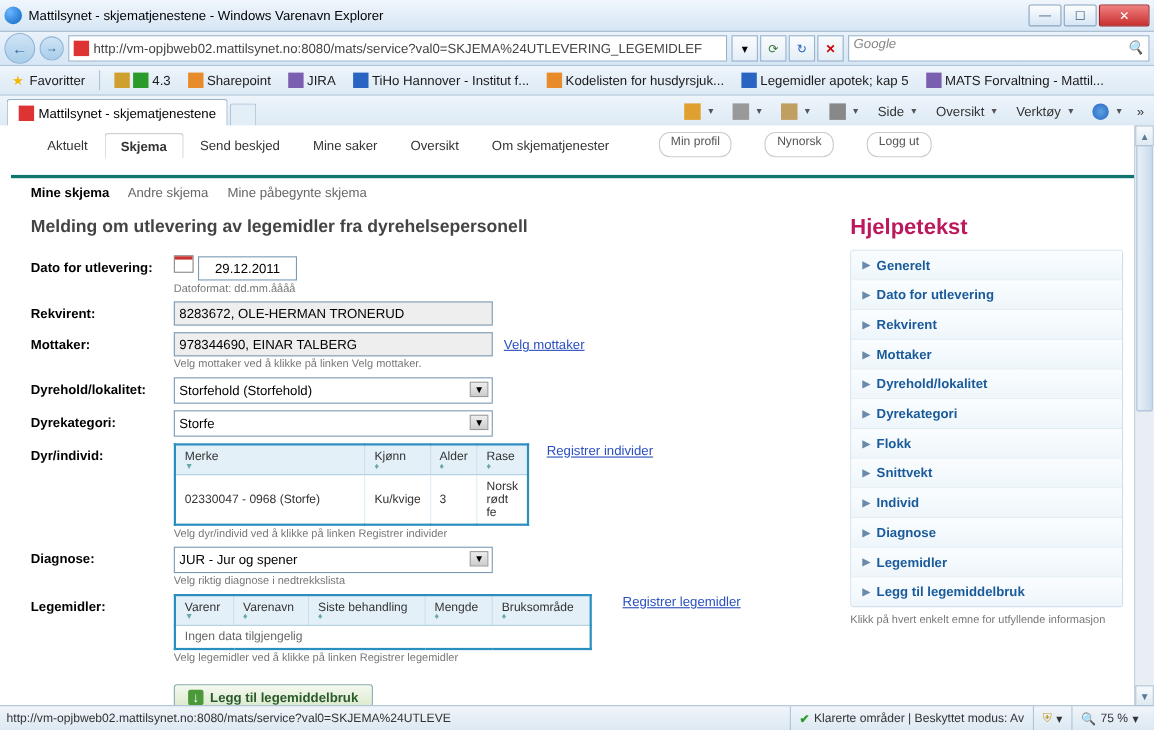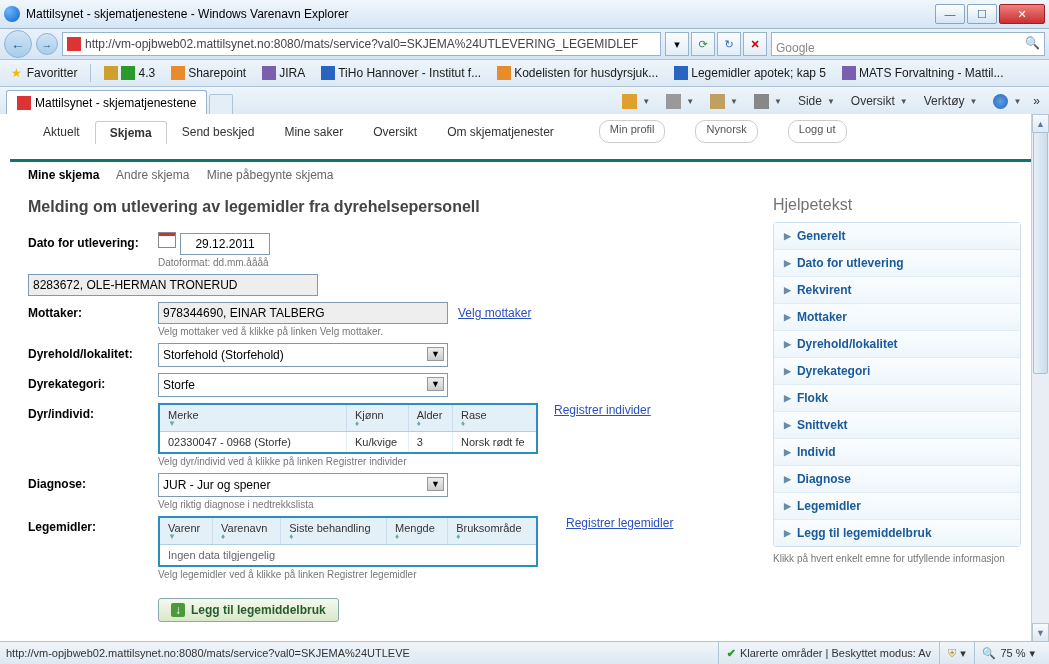--- a/index.html
+++ b/index.html
@@ -13,21 +13,21 @@
 .winbtns .close{width:44px;background:linear-gradient(#f08080,#c93030);color:#fff;border-color:#a02020}
 
 .navbar{height:30px;background:linear-gradient(#eaf2fa,#d6e6f5);display:flex;align-items:center;padding:0 4px;gap:4px;border-bottom:1px solid #b0c4d8}
 .navbtn{width:26px;height:26px;border:1px solid #8fb4d6;border-radius:50%;background:linear-gradient(#d0e4f5,#a8cdeb);display:flex;align-items:center;justify-content:center;color:#2a5a8a;font-size:14px;flex-shrink:0}
 .navbtn.fwd{width:20px;height:20px;font-size:11px}
 .addr{flex:1;height:22px;border:1px solid #99b3cc;background:#fff;display:flex;align-items:center;padding:0 4px;font-size:12px;color:#444;overflow:hidden;white-space:nowrap}
 .addr .favicon{width:14px;height:14px;background:#d33;margin-right:4px;flex-shrink:0}
 .addrbtns{display:flex;gap:2px}
 .addrbtns div,.searchbtns div{width:22px;height:22px;border:1px solid #99b3cc;background:linear-gradient(#fafcfe,#e4eef7);display:flex;align-items:center;justify-content:center;font-size:11px;flex-shrink:0}
 .addrbtns .x{color:#c00;font-weight:bold}
-.searchbox{width:250px;height:22px;border:1px solid #99b3cc;background:#fff;padding:0 18px 0 4px;color:#888;font-size:12px;display:flex;align-items:flex-end;position:relative}
+.searchbox{width:250px;height:22px;border:1px solid #99b3cc;background:#fff;padding:0 18px 0 4px;font-style:italic;color:#888;font-size:12px;display:flex;align-items:flex-start;position:relative}
 .searchbox .mag{position:absolute;right:4px;top:3px;color:#888}
 
 .favbar{height:26px;background:linear-gradient(#eef5fb,#dce9f4);display:flex;align-items:center;padding:0 6px;gap:6px;font-size:12px;color:#1a1a1a;border-bottom:1px solid #b0c4d8;white-space:nowrap;overflow:hidden}
 .favbar .star{color:#f5b800;margin-right:2px}
 .favbar .sep{width:1px;height:18px;background:#b0c4d8;margin:0 2px}
 .favbar .item{display:flex;align-items:center;gap:3px;padding:2px 4px;border:1px solid transparent}
 .favicon-sm{width:14px;height:14px;background:#6aa3e0;flex-shrink:0}
 .fi-orange{background:#e88b2a}
 .fi-purple{background:#7a5fb0}
 .fi-blue{background:#2a64c2}
@@ -73,21 +73,21 @@
 a.link{color:#2a4fbf;text-decoration:underline;cursor:pointer}
 .tbl{border:2px solid #2a8fbf;border-collapse:collapse;font-size:11px;background:#fff}
 .tbl th{background:#e4f0f8;border-bottom:1px solid #b0d0e0;padding:4px 8px;text-align:left;font-weight:normal;color:#333;border-right:1px solid #cde}
 .tbl th .sort{display:block;font-size:8px;color:#6aa;line-height:6px}
 .tbl td{padding:4px 8px;border-right:1px solid #e0eef5;color:#333}
 .tbl tr.nodata td{color:#666;font-style:normal}
 .addbtn{margin-top:12px;display:inline-flex;align-items:center;gap:6px;height:24px;padding:0 12px;border:1px solid #8aa;border-radius:3px;background:linear-gradient(#f4f9ef,#d8e8c8);font-size:12px;font-weight:bold;color:#2a5a2a;cursor:pointer}
 .addbtn .plus{width:14px;height:14px;background:#4a9a3a;color:#fff;border-radius:2px;display:flex;align-items:center;justify-content:center;font-weight:bold;font-size:12px;line-height:1}
 
 .side{width:248px}
-.side h2{font-size:16px;font-weight:normal;color:#737373;margin:4px 0 8px 0}
+.side h2{font-size:20px;font-weight:bold;color:#be185d;margin:4px 0 8px 0}
 .acc{border:1px solid #cfe0ec;border-radius:3px}
 .acc .ai{border-bottom:1px solid #e0ecf4;padding:6px 10px;font-size:12px;color:#1a5a9a;font-weight:bold;cursor:pointer;display:flex;align-items:center;gap:6px;background:linear-gradient(#fafdff,#eef6fb)}
 .acc .ai:last-child{border-bottom:none}
 .acc .tri{font-size:9px;color:#6a8aaa}
 .sidenote{font-size:10px;color:#777;margin-top:6px}
 
 .status{position:absolute;bottom:0;left:0;right:0;height:22px;background:linear-gradient(#f0f5fa,#dce8f2);border-top:1px solid #b0c4d8;display:flex;align-items:center;font-size:11px;color:#333;padding:0 6px}
 .status .url{flex:1;white-space:nowrap;overflow:hidden}
 .status .seg{border-left:1px solid #b0c4d8;padding:0 8px;display:flex;align-items:center;gap:4px;height:100%}
 .status .chk2{color:#2a9a2a;font-weight:bold}
@@ -238,20 +238,21 @@
 
       <div class="formrow">
         <div class="lbl">Dato for utlevering:</div>
         <div class="val">
           <span class="nowrap"><span class="calicon"></span><input class="txtinput dateinput" value="29.12.2011" style=""></span>
           <div class="hint">Datoformat: dd.mm.åååå</div>
         </div>
       </div>
 
       <div class="formrow">
+        <div class="lbl">Rekvirent:</div>
         <div class="val"><input class="txtinput roinput" readonly="" value="8283672, OLE-HERMAN TRONERUD" style=""></div>
       </div>
 
       <div class="formrow">
         <div class="lbl">Mottaker:</div>
         <div class="val">
           <input class="txtinput roinput" readonly="" value="978344690, EINAR TALBERG" style="">
           &nbsp;&nbsp;<a class="link">Velg mottaker</a>
           <div class="hint">Velg mottaker ved å klikke på linken Velg mottaker.</div>
         </div>
@@ -273,21 +274,21 @@
               <span>Storfe</span>
             </div>
           </div>
       </div>
 
 
       <div class="formrow">
         <div class="lbl">Dyr/individ:</div>
         <div class="val">
           <div style="display:flex;gap:16px;align-items:flex-start">
-            <table class="tbl" style="width:380px">
+            <table class="tbl" style="width:323px">
               <tbody>
                   <tr>
                 <th style="width:170px"><span>Merke</span><span class="sort">▼</span></th>
                 <th><span>Kjønn</span><span class="sort">♦</span></th>
                 <th><span>Alder</span><span class="sort">♦</span></th>
                 <th><span>Rase</span><span class="sort">♦</span></th>
               </tr>
               <tr>
                 <td>02330047 - 0968 (Storfe)</td>
                 <td>Ku/kvige</td>

